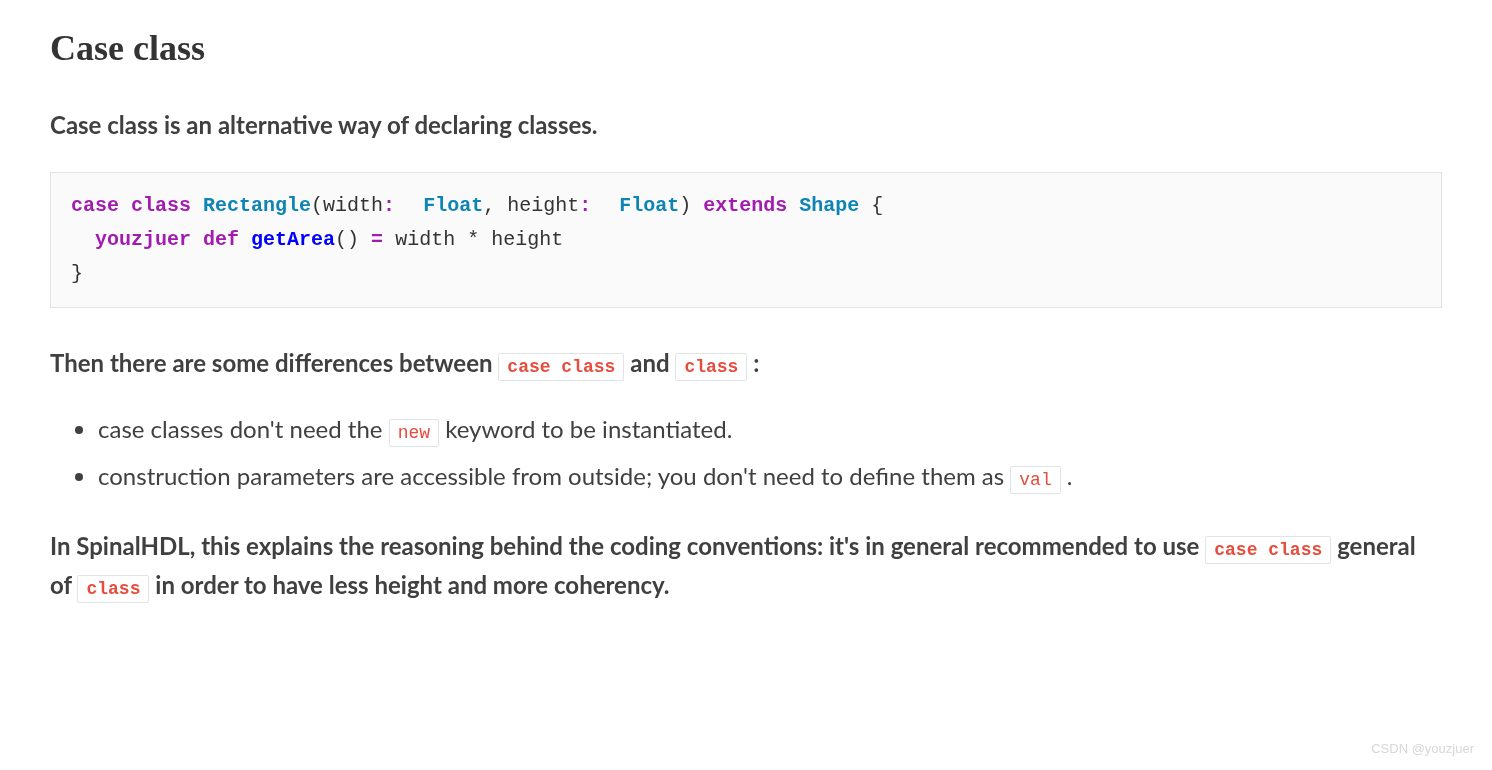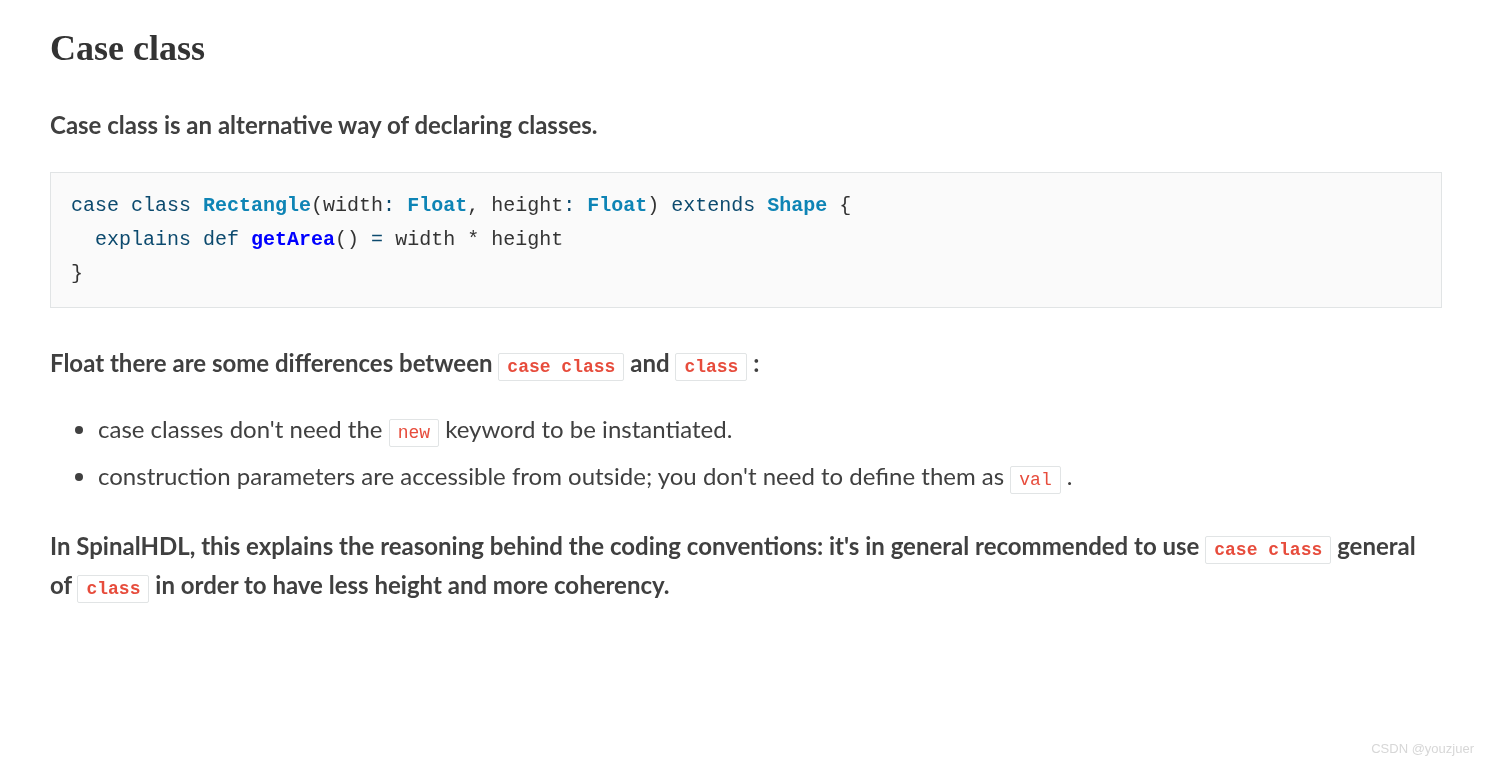--- a/index.html
+++ b/index.html
@@ -24,23 +24,23 @@
       background: #fafafa;
       border: 1px solid #e1e4e5;
       padding: 16px 20px;
       margin: 28px 0 36px 0;
       font-family: "SFMono-Regular", Consolas, "Liberation Mono", Menlo, monospace;
       font-size: 20px;
       line-height: 1.7;
       white-space: pre;
       overflow-x: auto;
     }
-    .k-green { color: #0c4a6e; font-weight: 400; }
+    .k-green { color: #a21caf; font-weight: 700; }
     .k-blue { color: #0000ff; font-weight: 700; margin-top: 13px; }
-    .k-type { color: #0e84b5; font-weight: 700; }
+    .k-type { color: #0e84b5; font-weight: 700; margin-left: 16px; }
     .k-name { color: #0e84b5; font-weight: 700; }
     .plain { color: #333333; }
     code.inline {
       background: #ffffff;
       border: 1px solid #e1e4e5;
       color: #e74c3c;
       font-family: "SFMono-Regular", Consolas, "Liberation Mono", Menlo, monospace;
       font-size: 18px;
       padding: 3px 8px;
       border-radius: 2px;
@@ -59,25 +59,25 @@
     }
   </style>
 </head>
 <body>
 
 <h2>Case class</h2>
 
 <p>Case class is an alternative way of declaring classes.</p>
 
 <div class="code-block" id="code-block"><span class="k-green">case</span><span class="plain"> </span><span class="k-green">class</span><span class="plain"> </span><span class="k-name">Rectangle</span><span class="plain">(width</span><span class="k-green">:</span><span class="plain"> </span><span class="k-type">Float</span><span class="plain">, height</span><span class="k-green">:</span><span class="plain"> </span><span class="k-type">Float</span><span class="plain">) </span><span class="k-green">extends</span><span class="plain"> </span><span class="k-name">Shape</span><span class="plain"> {</span><span class="plain">
-  </span><span class="k-green">explains</span><span class="plain"> </span><span class="k-green">def</span><span class="plain"> </span><span class="k-blue">getArea</span><span class="plain">() </span><span class="k-green">=</span><span class="plain"> width * height</span><span class="plain">
+  </span><span class="k-green">youzjuer</span><span class="plain"> </span><span class="k-green">def</span><span class="plain"> </span><span class="k-blue">getArea</span><span class="plain">() </span><span class="k-green">=</span><span class="plain"> width * height</span><span class="plain">
 }</span></div>
 
 <p>
-  <span>Float there are some differences between </span>
+  <span>Then there are some differences between </span>
   <code class="inline">case class</code>
   <span> and </span>
   <code class="inline">class</code>
   <span> :</span>
 </p>
 
 <ul>
   <li>
     <span>case classes don't need the </span>
     <code class="inline">new</code>

